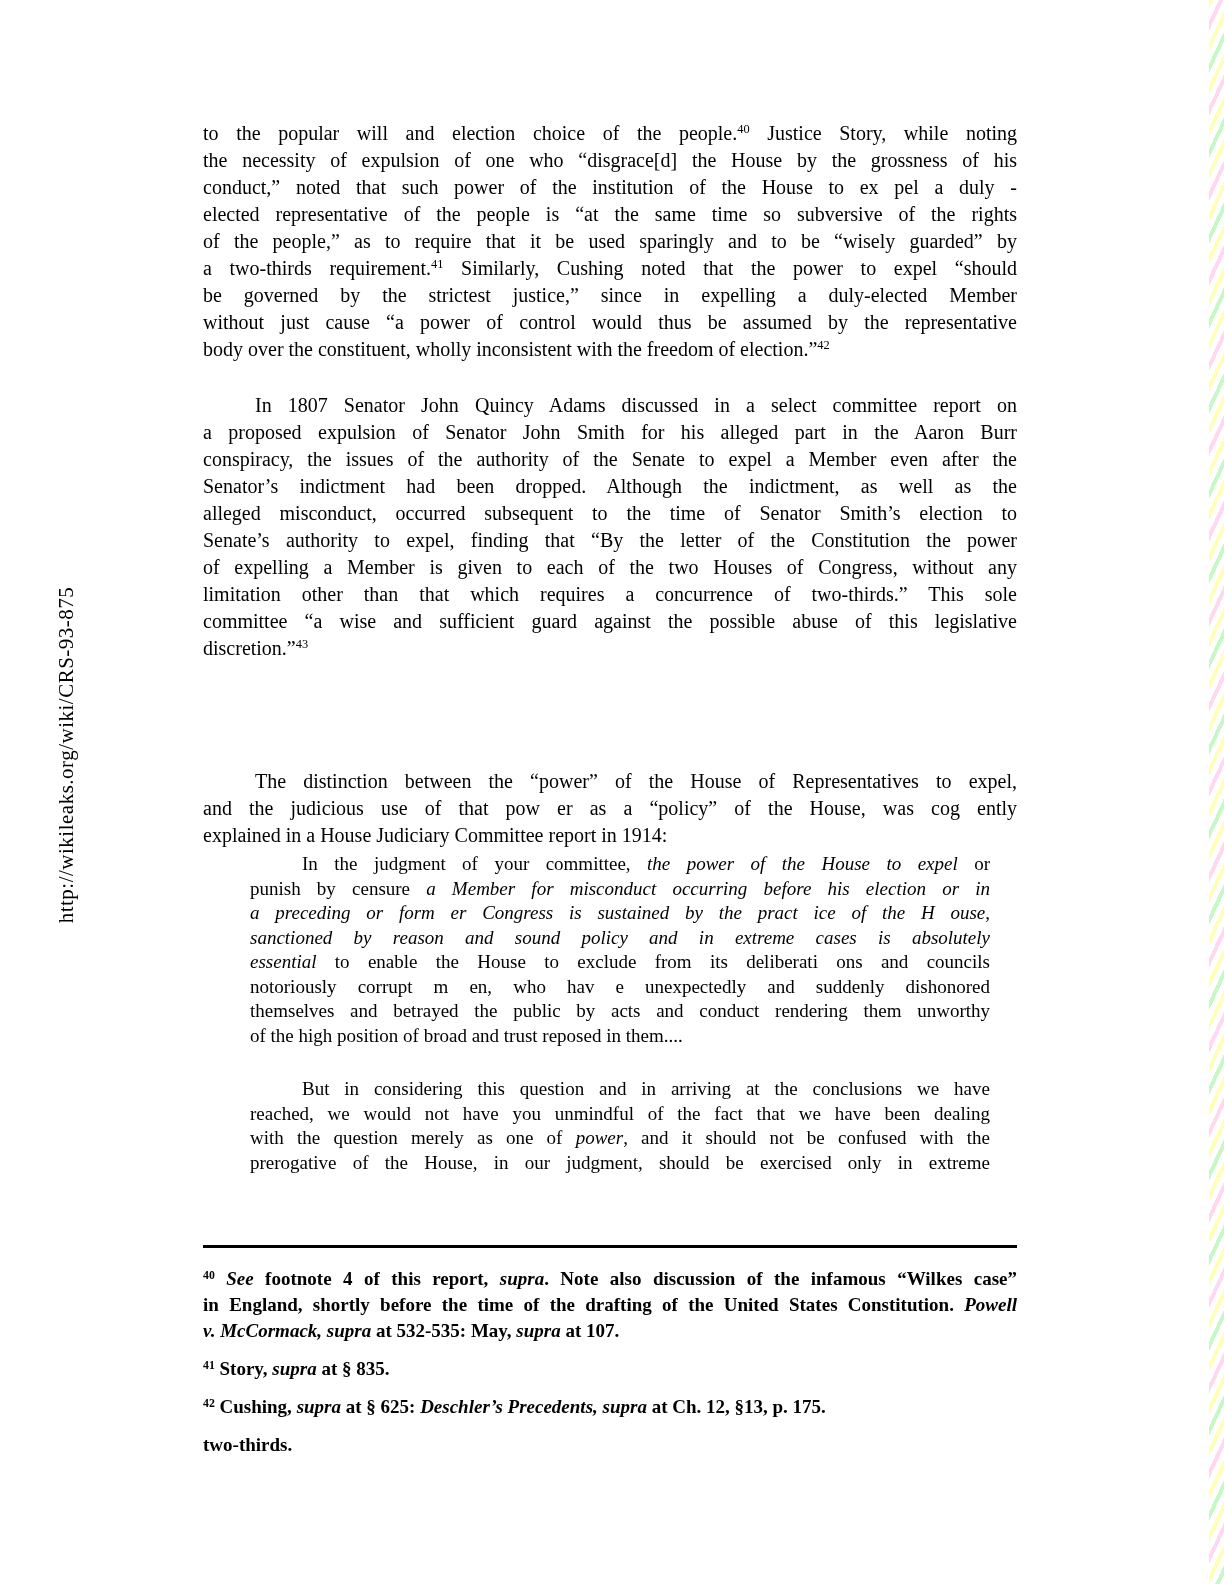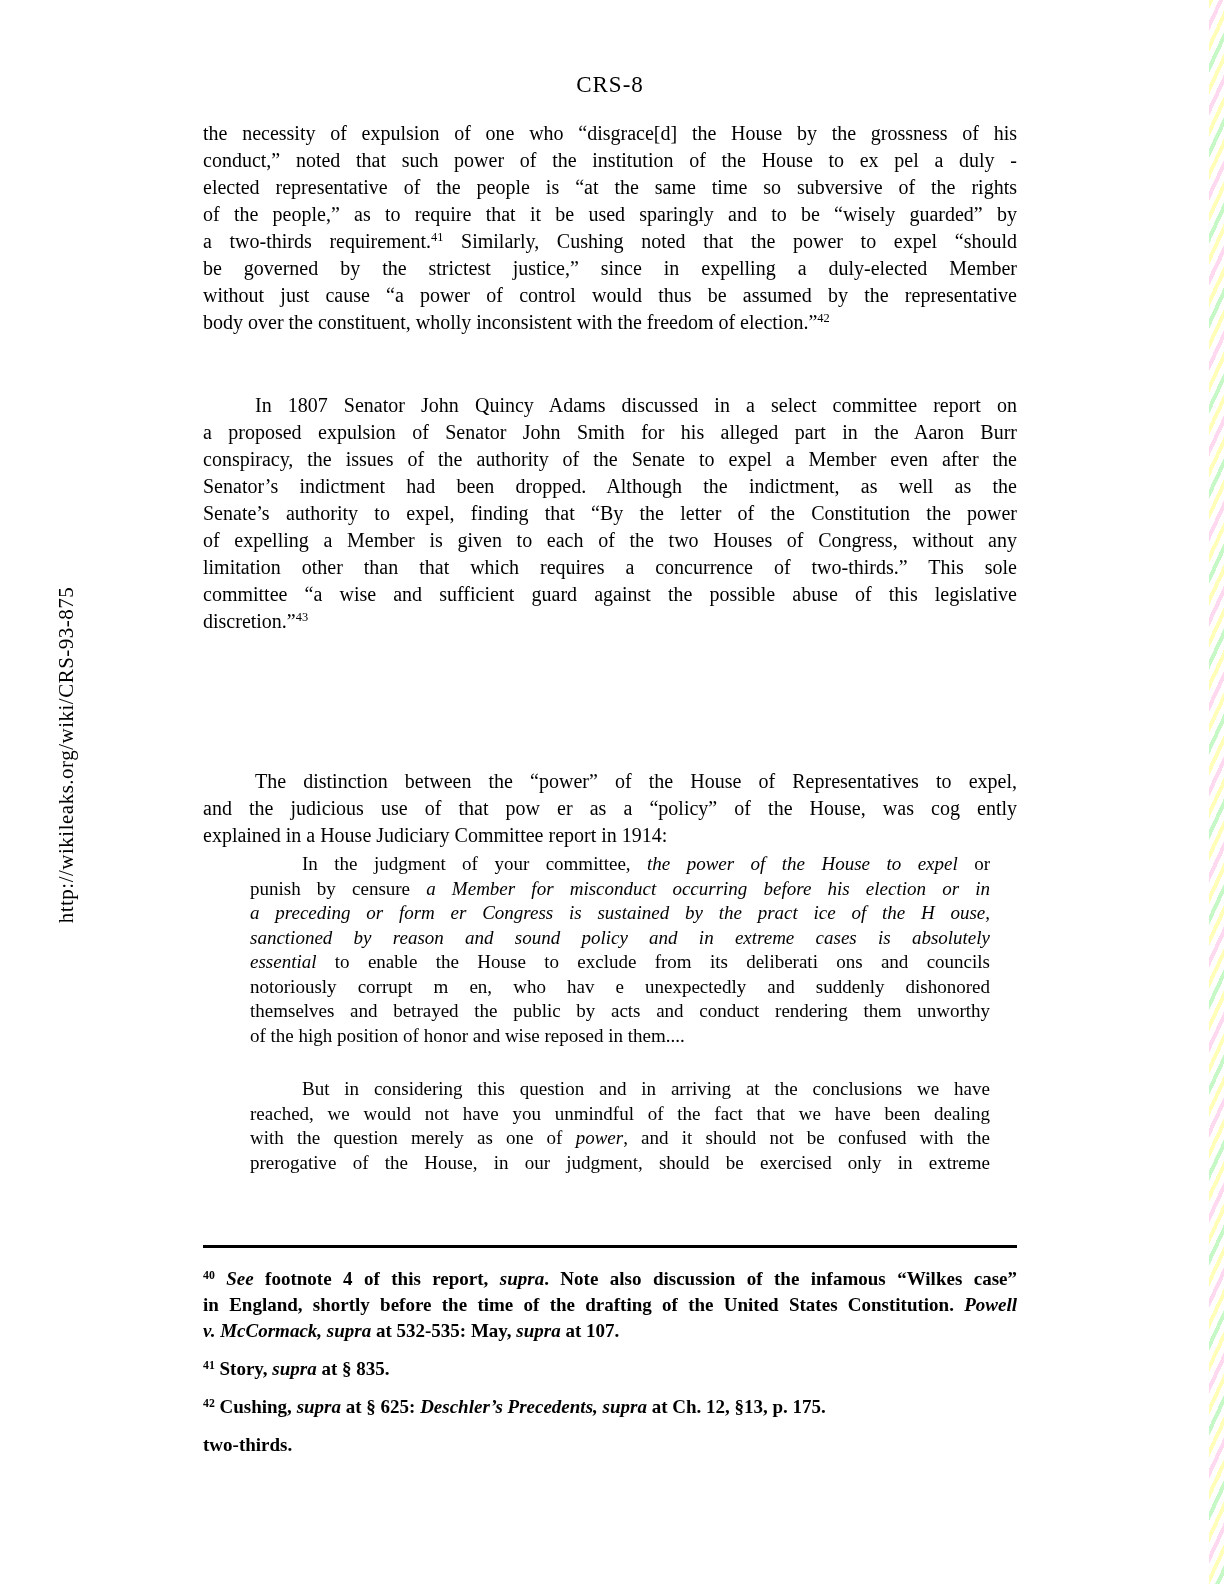--- a/index.html
+++ b/index.html
@@ -77,38 +77,39 @@
   i { font-style: italic; }
 </style>
 </head>
 <body>
 
 <div class="page">
   <div class="edge-pattern"></div>
 
   <div class="watermark">http://wikileaks.org/wiki/CRS-93-875</div>
 
-  <div class="header">CRS-8</div>
 
   <div class="para" style="top:120px">
+      <div class="line"><span>to the popular will and election choice of the people.</span><sup>40</sup><span>  Justice Story, while noting</span></div>
       <div class="line"><span>the necessity of expulsion of one who “disgrace[d] the House by the grossness of his</span></div>
       <div class="line"><span>conduct,” noted that such power of the institution of the House to ex pel a duly -</span></div>
       <div class="line"><span>elected representative of the people is “at the same time so subversive of the rights</span></div>
       <div class="line"><span>of the people,” as to require that it be used sparingly and to be “wisely guarded” by</span></div>
       <div class="line"><span>a two-thirds requirement.</span><sup>41</sup><span>  Similarly, Cushing noted that the power to expel “should</span></div>
       <div class="line"><span>be governed by the strictest justice,” since in expelling a duly-elected Member</span></div>
       <div class="line"><span>without just cause “a power of control would thus be assumed by the representative</span></div>
       <div class="line last"><span>body over the constituent, wholly inconsistent with the freedom of election.”</span><sup>42</sup></div>
     </div>
 
   <div class="para indent" style="top:392px">
       <div class="line"><span>In 1807 Senator John Quincy Adams discussed in a select committee report on</span></div>
       <div class="line"><span>a proposed expulsion of Senator John Smith for his alleged part in the Aaron Burr</span></div>
       <div class="line"><span>conspiracy, the issues of the authority of the Senate to expel a Member even after the</span></div>
       <div class="line"><span>Senator’s indictment had been dropped.  Although the indictment, as well as the</span></div>
+      <div class="line"><span>alleged misconduct, occurred subsequent to the time of Senator Smith’s election to</span></div>
       <div class="line"><span>Senate’s authority to expel, finding that “By the letter of the Constitution the power</span></div>
       <div class="line"><span>of expelling a Member is given to each of the two Houses of Congress, without any</span></div>
       <div class="line"><span>limitation other than that which requires a concurrence of two-thirds.”  This sole</span></div>
       <div class="line"><span>committee “a wise and sufficient guard against the possible abuse of this legislative</span></div>
       <div class="line last"><span>discretion.”</span><sup>43</sup></div>
     </div>
 
   <div class="para indent" style="top:768px">
       <div class="line"><span>The distinction between the “power” of the House of Representatives to expel,</span></div>
       <div class="line"><span>and the judicious use of that pow er as a “policy” of the House, was cog ently</span></div>
@@ -116,21 +117,21 @@
     </div>
 
   <div class="para quote indent" style="top:852px">
       <div class="line"><span>In the judgment of your committee, </span><i>the power of the House to expel</i><span> or</span></div>
       <div class="line"><span>punish by censure </span><i>a Member for misconduct occurring before his election or in</i></div>
       <div class="line"><i>a preceding or form er Congress is sustained by the pract ice of the H ouse,</i></div>
       <div class="line"><i>sanctioned by reason and sound policy and in extreme cases is absolutely</i></div>
       <div class="line"><i>essential</i><span> to enable the House to exclude from its deliberati ons and councils</span></div>
       <div class="line"><span>notoriously corrupt m en, who hav e unexpectedly and suddenly dishonored</span></div>
       <div class="line"><span>themselves and betrayed the public by acts and conduct rendering them unworthy</span></div>
-      <div class="line last"><span>of the high position of honor and wise reposed in them....</span></div>
+      <div class="line last"><span>of the high position of broad and trust reposed in them....</span></div>
     </div>
 
   <div class="para quote indent" style="top:1077px">
       <div class="line"><span>But in considering this question and in arriving at the conclusions we have</span></div>
       <div class="line"><span>reached, we would not have you unmindful of the fact that we have been dealing</span></div>
       <div class="line"><span>with the question merely as one of </span><i>power</i><span>, and it should not be confused with the</span></div>
       <div class="line"><span>prerogative of the House, in our judgment, should be exercised only in extreme</span></div>
     </div>
 
   <div class="fnrule"></div>

